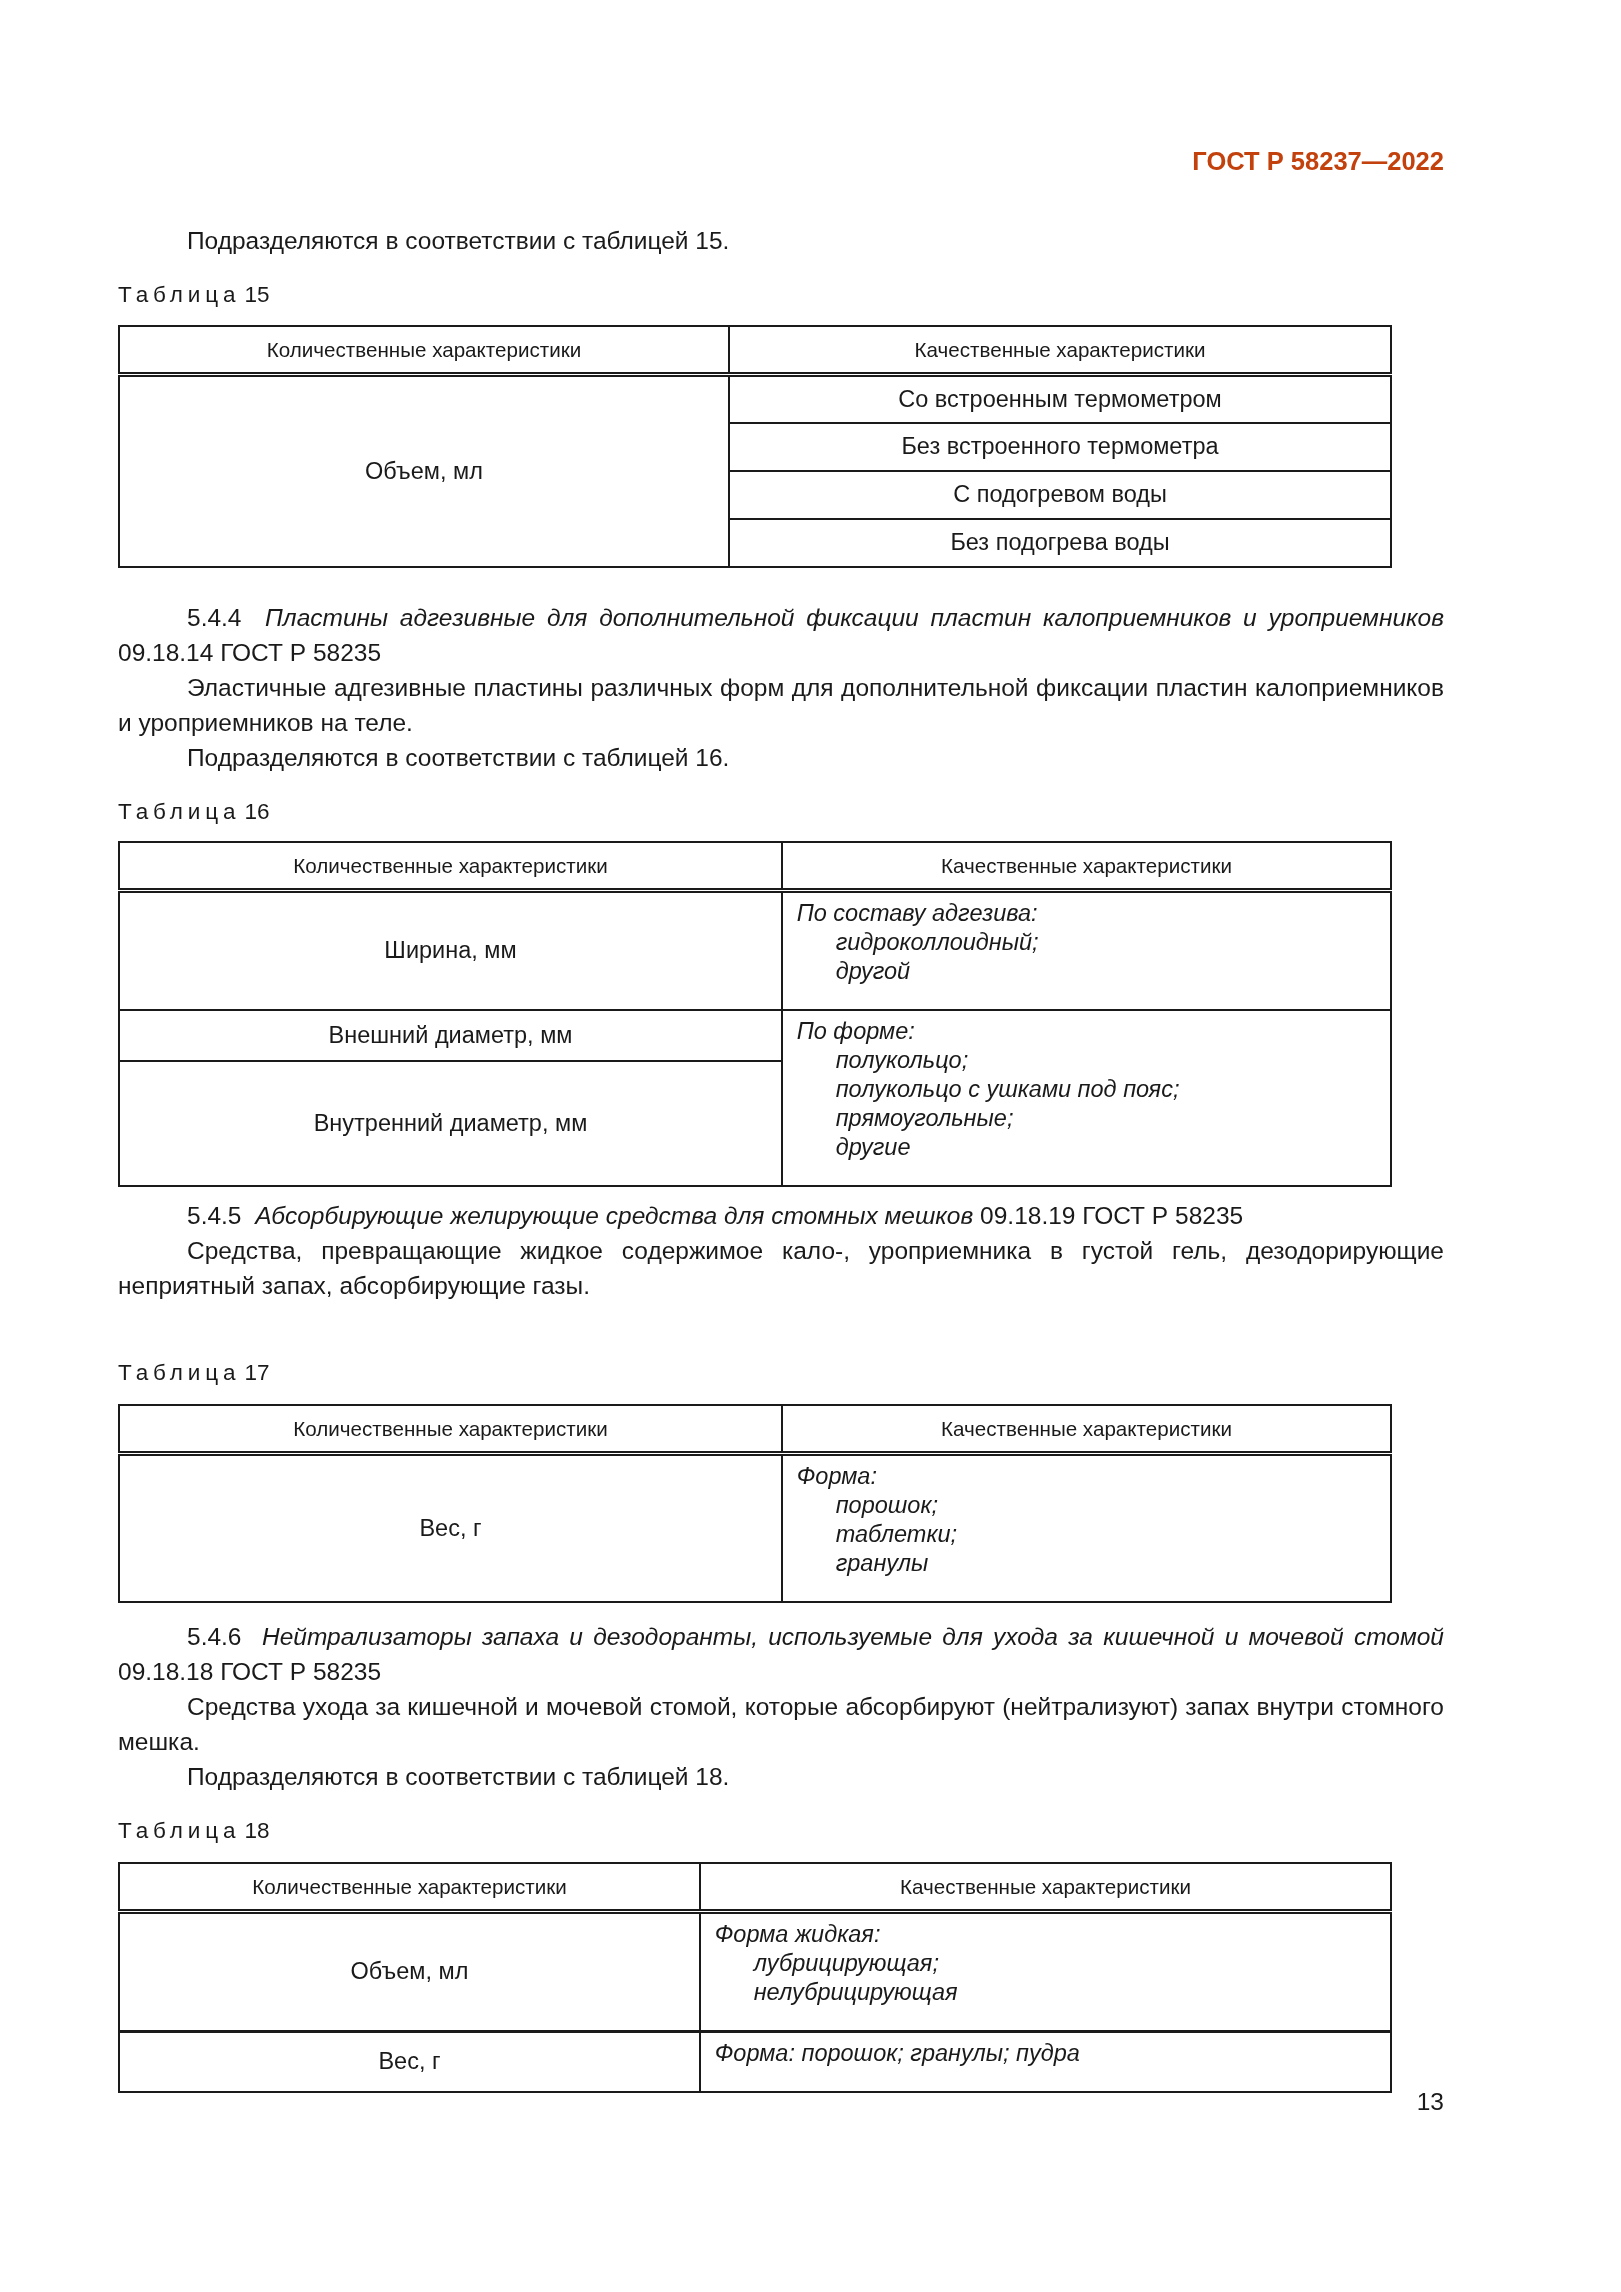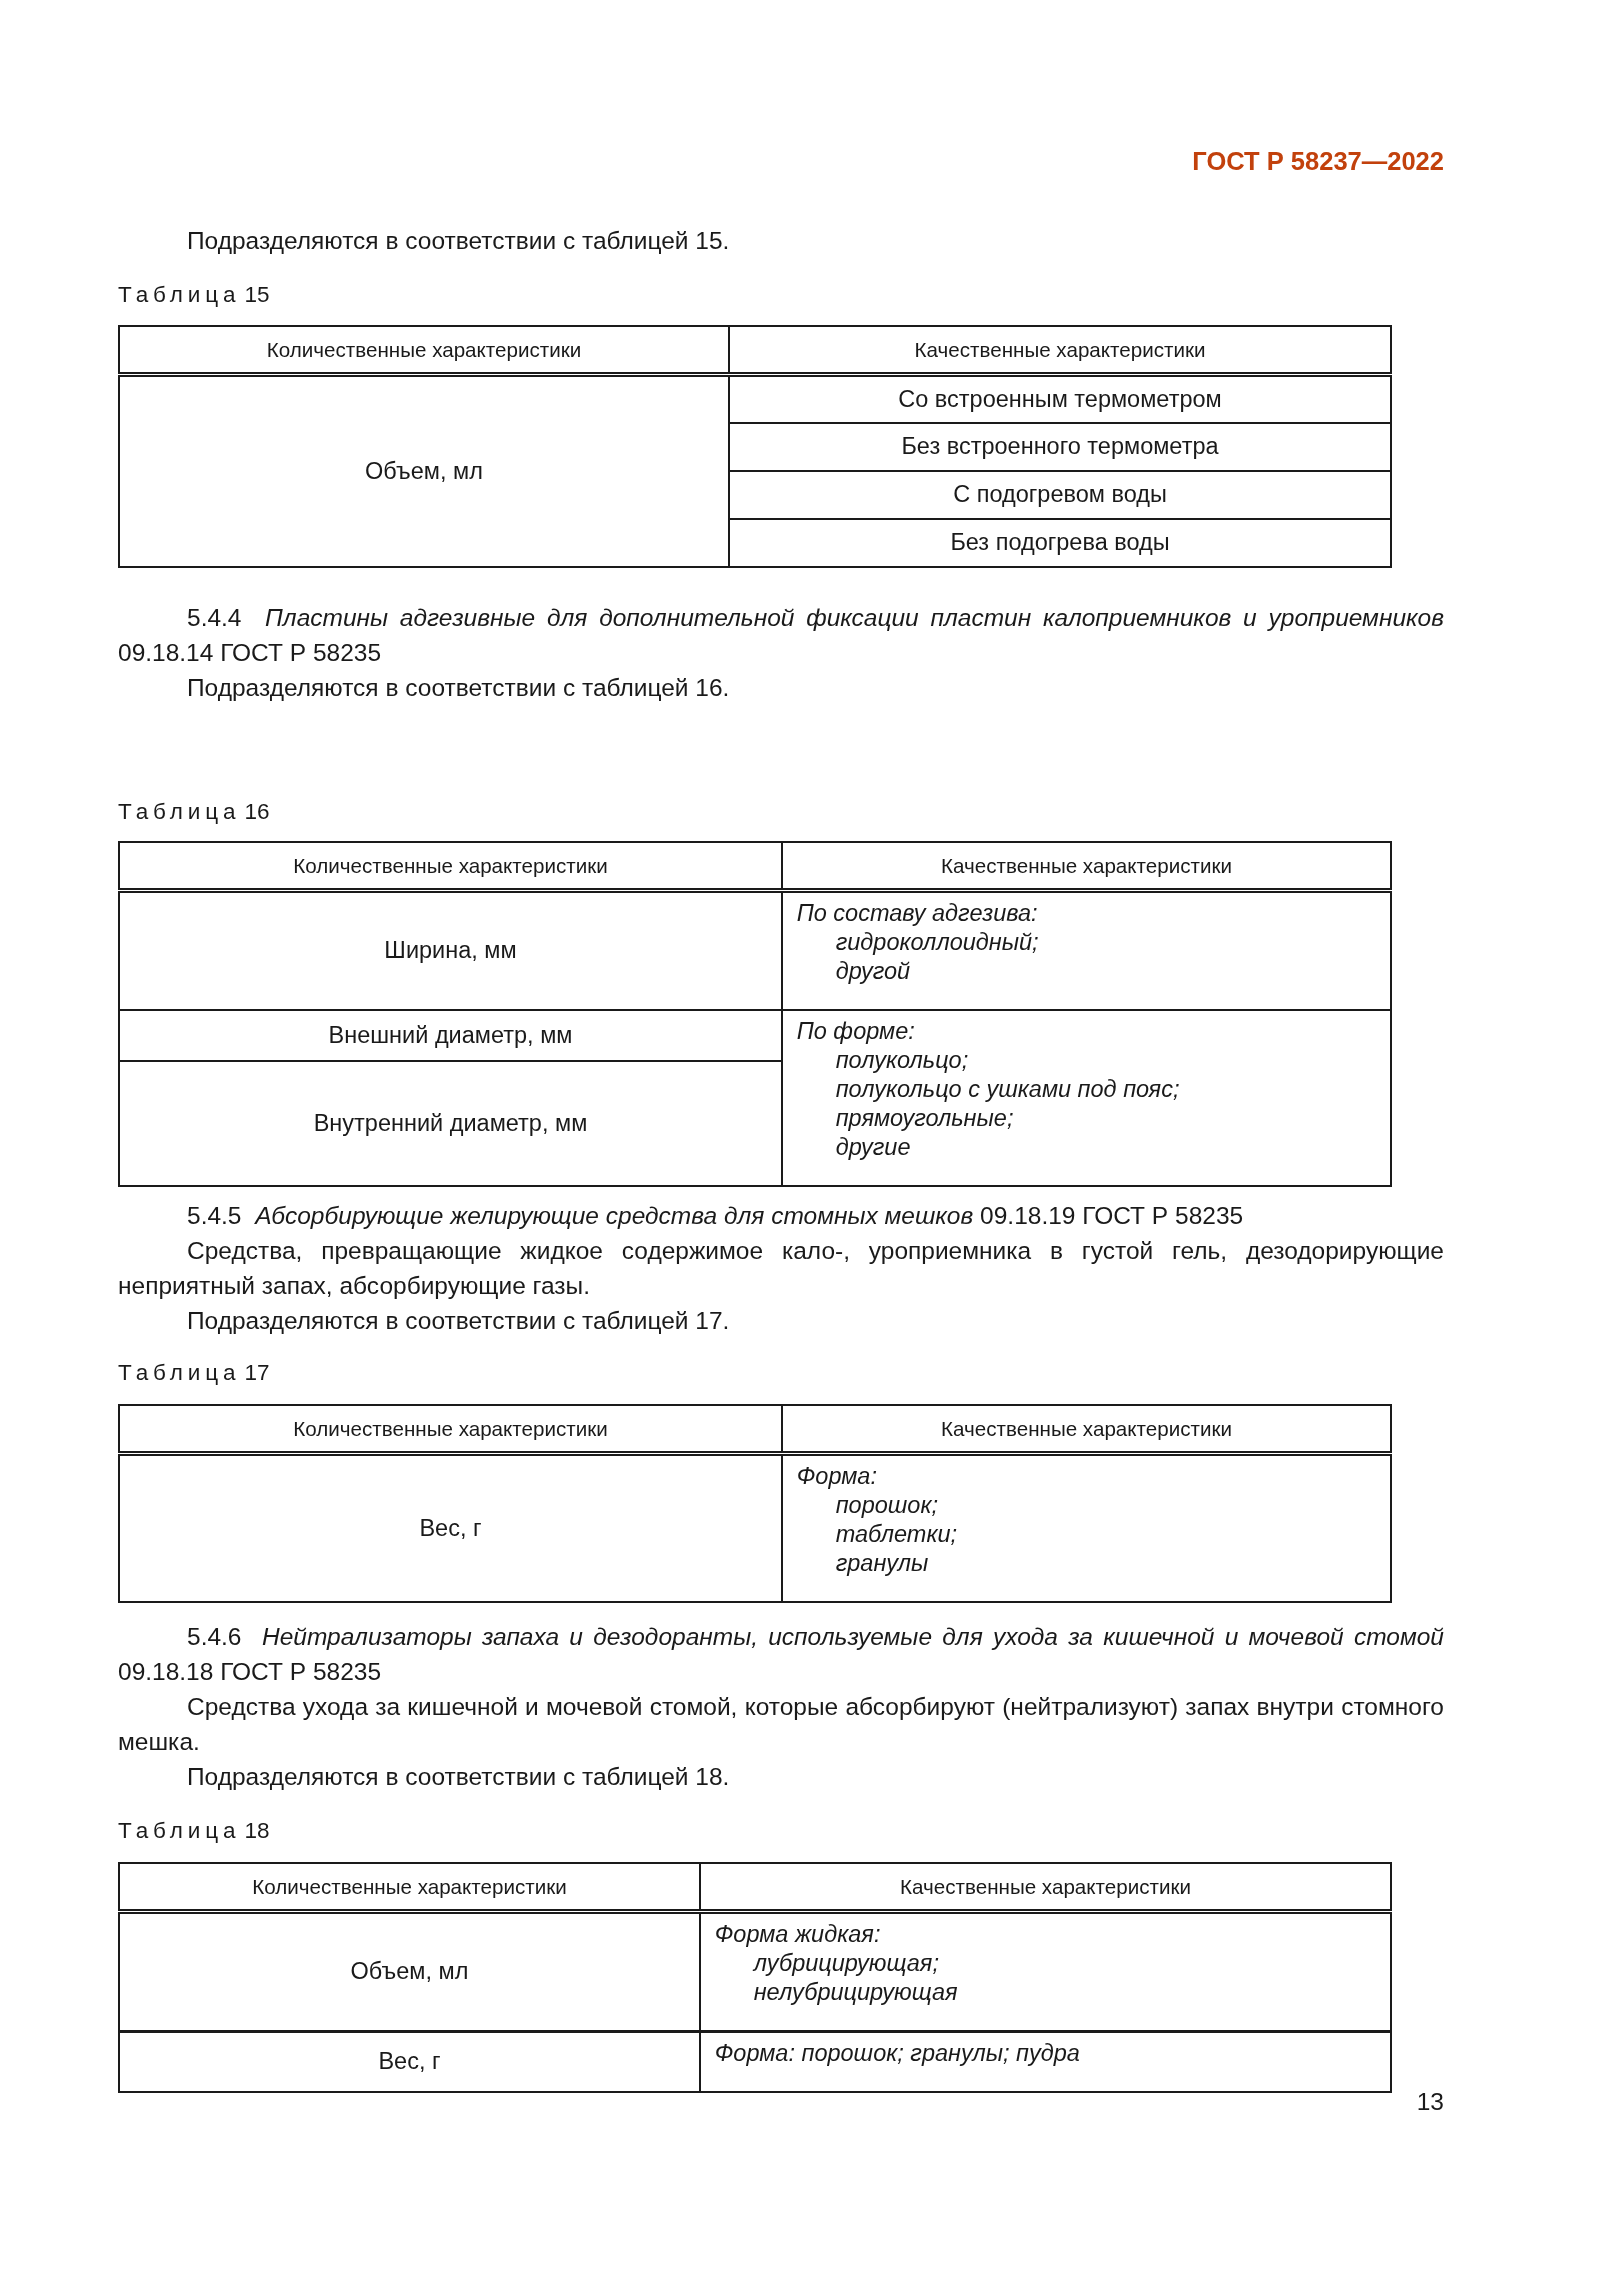--- a/index.html
+++ b/index.html
@@ -68,20 +68,21 @@
       </tr>
 </tbody>
   </table>
 
 <div class="abs para" style="top:600px;">
   <div class="indent">
     <span>5.4.4</span>&nbsp;
     <i>Пластины адгезивные для дополнительной фиксации пластин калоприемников и уроприемников</i>
     <span>09.18.14 ГОСТ Р 58235</span>
   </div>
+  <div class="indent">Эластичные адгезивные пластины различных форм для дополнительной фиксации пластин калоприемников и уроприемников на теле.</div>
   <div class="indent">Подразделяются в соответствии с таблицей 16.</div>
 </div>
 
 <div class="abs tcap" style="top:799px;">
   <span>Таблица</span><span class="num">16</span>
 </div>
 
 <table class="doc" style="top:841px;">
   <colgroup>
       <col style="width:663px">
@@ -116,21 +117,20 @@
 </tbody>
   </table>
 
 <div class="abs para" style="top:1198px;">
   <div class="indent">
     <span>5.4.5</span>&nbsp;
     <i>Абсорбирующие желирующие средства для стомных мешков</i>
     <span>09.18.19 ГОСТ Р 58235</span>
   </div>
   <div class="indent">Средства, превращающие жидкое содержимое кало-, уроприемника в густой гель, дезодорирующие неприятный запах, абсорбирующие газы.</div>
-  <div class="indent">Подразделяются в соответствии с таблицей 17.</div>
 </div>
 
 <div class="abs tcap" style="top:1360px;">
   <span>Таблица</span><span class="num">17</span>
 </div>
 
 <table class="doc" style="top:1404px;">
   <colgroup>
       <col style="width:663px">
       <col>

